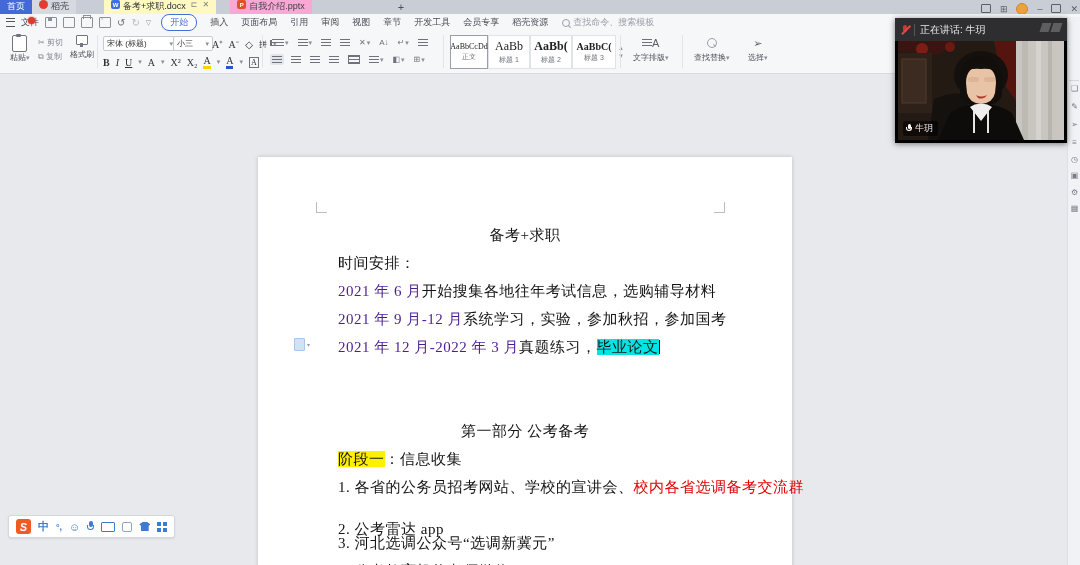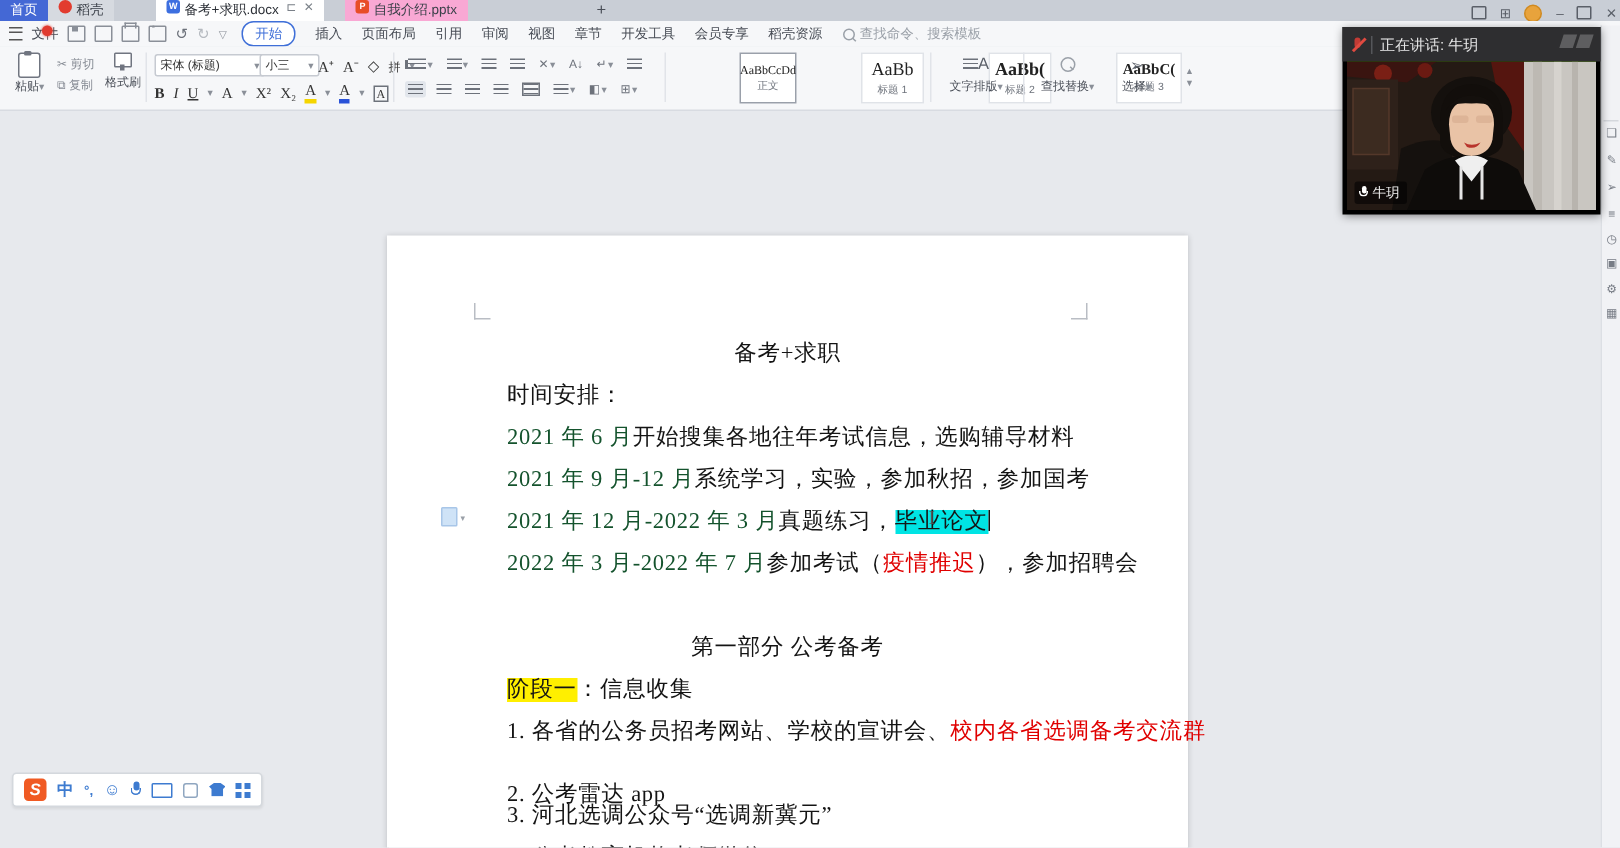--- a/index.html
+++ b/index.html
@@ -5,21 +5,21 @@
   html,body{margin:0;padding:0;}
   body{width:1080px;height:565px;overflow:hidden;position:relative;
        font-family:"Liberation Sans",sans-serif;background:#e7e9ed;
        -webkit-font-smoothing:antialiased;}
   .abs{position:absolute;}
   
   .tabbar{left:0;top:0;width:1080px;height:14px;background:#c9ced6;display:flex;align-items:stretch;font-size:9px;color:#3c414a;}
   .tab{display:flex;align-items:flex-start;gap:3px;padding:0 7px;white-space:nowrap;}
   .tab-home{background:#4468d5;color:#fff;}
   .tab-shop{background:#d6dae0;}
-  .tab-doc{background:#ffffff;color:#2b2f36;}
+  .tab-doc{background:#fef9c3;color:#2b2f36;}
   .tab-ppt{background:#f9a8d4;}
   .tabicon{width:9px;height:9px;border-radius:2px;display:inline-flex;align-items:center;justify-content:center;font-size:6px;color:#fff;font-weight:bold;}
   .ti-w{background:#3d6fe0;}
   .ti-p{background:#e84d28;}
   .ti-shop{background:#e23c2f;border-radius:50%;}
   .tab-close,.tab-pin{color:#7a8088;font-size:8px;margin-left:2px;}
   .tab-new{display:flex;align-items:center;padding:0 8px;color:#4a4f58;font-size:11px;}
   
   .menubar{left:0;top:14px;width:1080px;height:17px;background:#f6f7f9;display:flex;align-items:center;font-size:9px;color:#474c55;}
   .qa{display:flex;align-items:center;gap:6px;padding-left:6px;}
@@ -48,35 +48,35 @@
   .brush:after{content:"";position:absolute;left:3px;top:7px;width:3px;height:4px;background:#707580;}
   .fsel{background:#fff;border:1px solid #c6cad1;border-radius:2px;height:13px;display:flex;align-items:center;justify-content:space-between;padding:0 3px;font-size:8px;color:#333;}
   .caret{color:#8a8f98;font-size:7px;}
   .fmt-row{display:flex;align-items:center;gap:6px;font-family:"Liberation Serif",serif;font-size:10px;color:#333;}
   .hl-a{border-bottom:3px solid #f5d500;padding-bottom:0px;}
   .fc-a{border-bottom:3px solid #2a52d8;}
   .licon{display:inline-block;width:10px;height:8px;background:repeating-linear-gradient(#6d727b 0 1px,transparent 1px 3px);}
   .licon.dots{width:12px;background:repeating-linear-gradient(#6d727b 0 1px,transparent 1px 3px);box-shadow:-3px 0 0 -1px #6d727b;}
   .pbtn{display:inline-flex;align-items:center;gap:1px;padding:1px 2px;}
   .pbtn.on{background:#e2e6ec;border-radius:2px;}
-  .stylebox{background:#fff;border:1px solid #e0e3e8;width:36px;height:32px;display:flex;flex-direction:column;align-items:center;justify-content:center;gap:1px;margin-left:43px;}
+  .stylebox{background:#fff;border:1px solid #e0e3e8;width:36px;height:32px;display:flex;flex-direction:column;align-items:center;justify-content:center;gap:1px;}
   .stylebox.sel{border:1px solid #9aa0aa;}
   .stylebox .sample{font-family:"Liberation Serif",serif;color:#222;white-space:nowrap;}
   .stylebox .slabel{font-size:7px;color:#6d727b;}
   .bigbtn{display:flex;flex-direction:column;align-items:center;gap:2px;font-size:8px;color:#4a4f58;}
   .bb-ic{height:14px;display:flex;align-items:center;justify-content:center;font-size:11px;color:#5a5f68;}
   
   .docarea{left:0;top:74px;width:1080px;height:491px;background:#e7e9ed;}
   .page{left:258px;top:83px;width:534px;height:500px;background:#fff;box-shadow:0 0 4px rgba(0,0,0,.18);}
   .cmark{width:10px;height:10px;}
   .cmark.l{border-left:1px solid #b9bdc4;border-bottom:1px solid #b9bdc4;}
   .cmark.r{border-right:1px solid #b9bdc4;border-bottom:1px solid #b9bdc4;}
   .dline{position:absolute;left:80px;font-family:"Liberation Serif",serif;font-size:15px;color:#141414;white-space:nowrap;letter-spacing:0.5px;}
   .dcenter{left:0;width:534px;text-align:center;}
-  .c-blue{color:#14532d;text-align:center;}
+  .c-blue{color:#4c1d95;text-align:center;}
   .c-red{color:#e00000;}
   .hl-cyan{background:#00e4e4;}
   .hl-yellow{background:#ffef00;}
   .tcursor{display:inline-block;width:1px;height:14px;background:#111;vertical-align:-2px;}
   .ibeam{position:absolute;left:619px;top:263px;font-family:"Liberation Serif",serif;font-size:13px;color:#555;}
   .pasteopt{position:absolute;left:294px;top:264px;display:flex;align-items:center;gap:2px;}
   .pdoc{width:9px;height:11px;background:#cfe3f7;border:1px solid #a8c6e8;border-radius:1px;}
   .pcaret{font-size:6px;color:#9aa0a8;}
   
   .rail{left:1067px;top:17px;width:13px;height:548px;background:#f1f2f5;border-left:1px solid #dcdfe4;}
@@ -349,23 +349,20 @@
     <span>时间安排：</span>
   </div>
   <div class="dline" style="left:338px;top:208px">
     <span class="c-blue">2021 年 6 月</span><span>开始搜集各地往年考试信息，选购辅导材料</span>
   </div>
   <div class="dline" style="left:338px;top:236px">
     <span class="c-blue">2021 年 9 月-12 月</span><span>系统学习，实验，参加秋招，参加国考</span>
   </div>
   <div class="dline" style="left:338px;top:264px">
     <span class="c-blue">2021 年 12 月-2022 年 3 月</span><span>真题练习，</span><span class="hl-cyan">毕业论文</span><span class="tcursor"></span>
-  </div>
-  <div class="dline" style="left:338px;top:292px">
-    <span class="c-blue">2022 年 3 月-2022 年 7 月</span><span>参加考试（</span><span class="c-red">疫情推迟</span><span>），参加招聘会</span>
   </div>
 
   <div class="dline dcenter" style="left:258px;top:348px">第一部分  公考备考</div>
 
   <div class="dline" style="left:338px;top:376px">
     <span class="hl-yellow">阶段一</span><span>：信息收集</span>
   </div>
   <div class="dline" style="left:338px;top:404px">
     <span>1. 各省的公务员招考网站、学校的宣讲会、</span><span class="c-red">校内各省选调备考交流群</span>
   </div>

